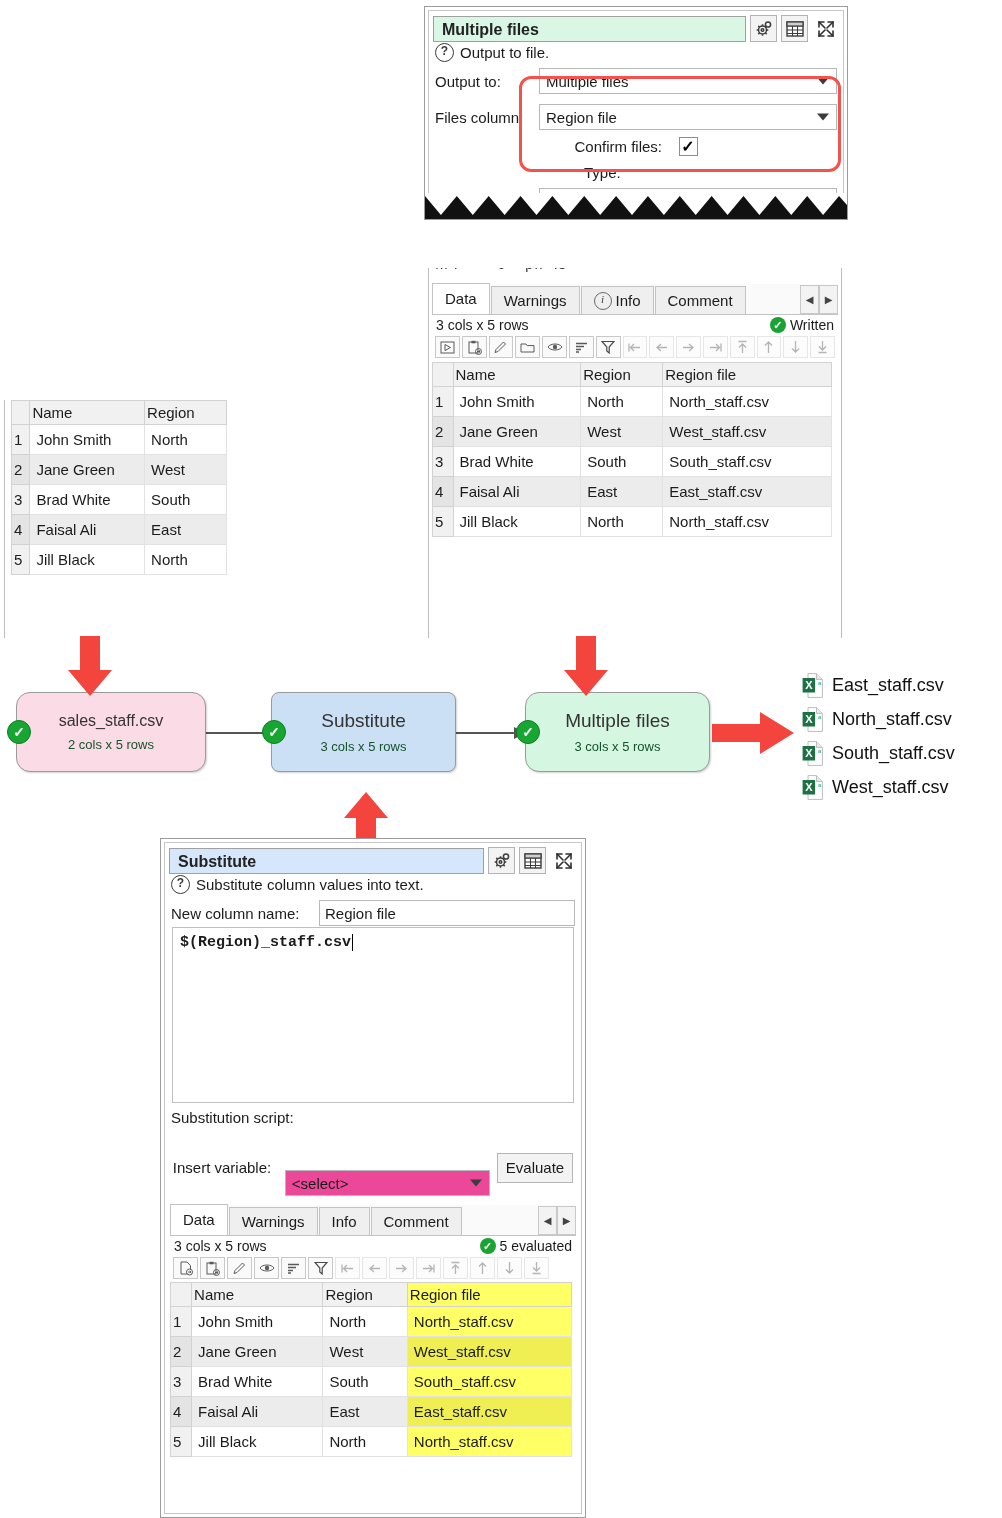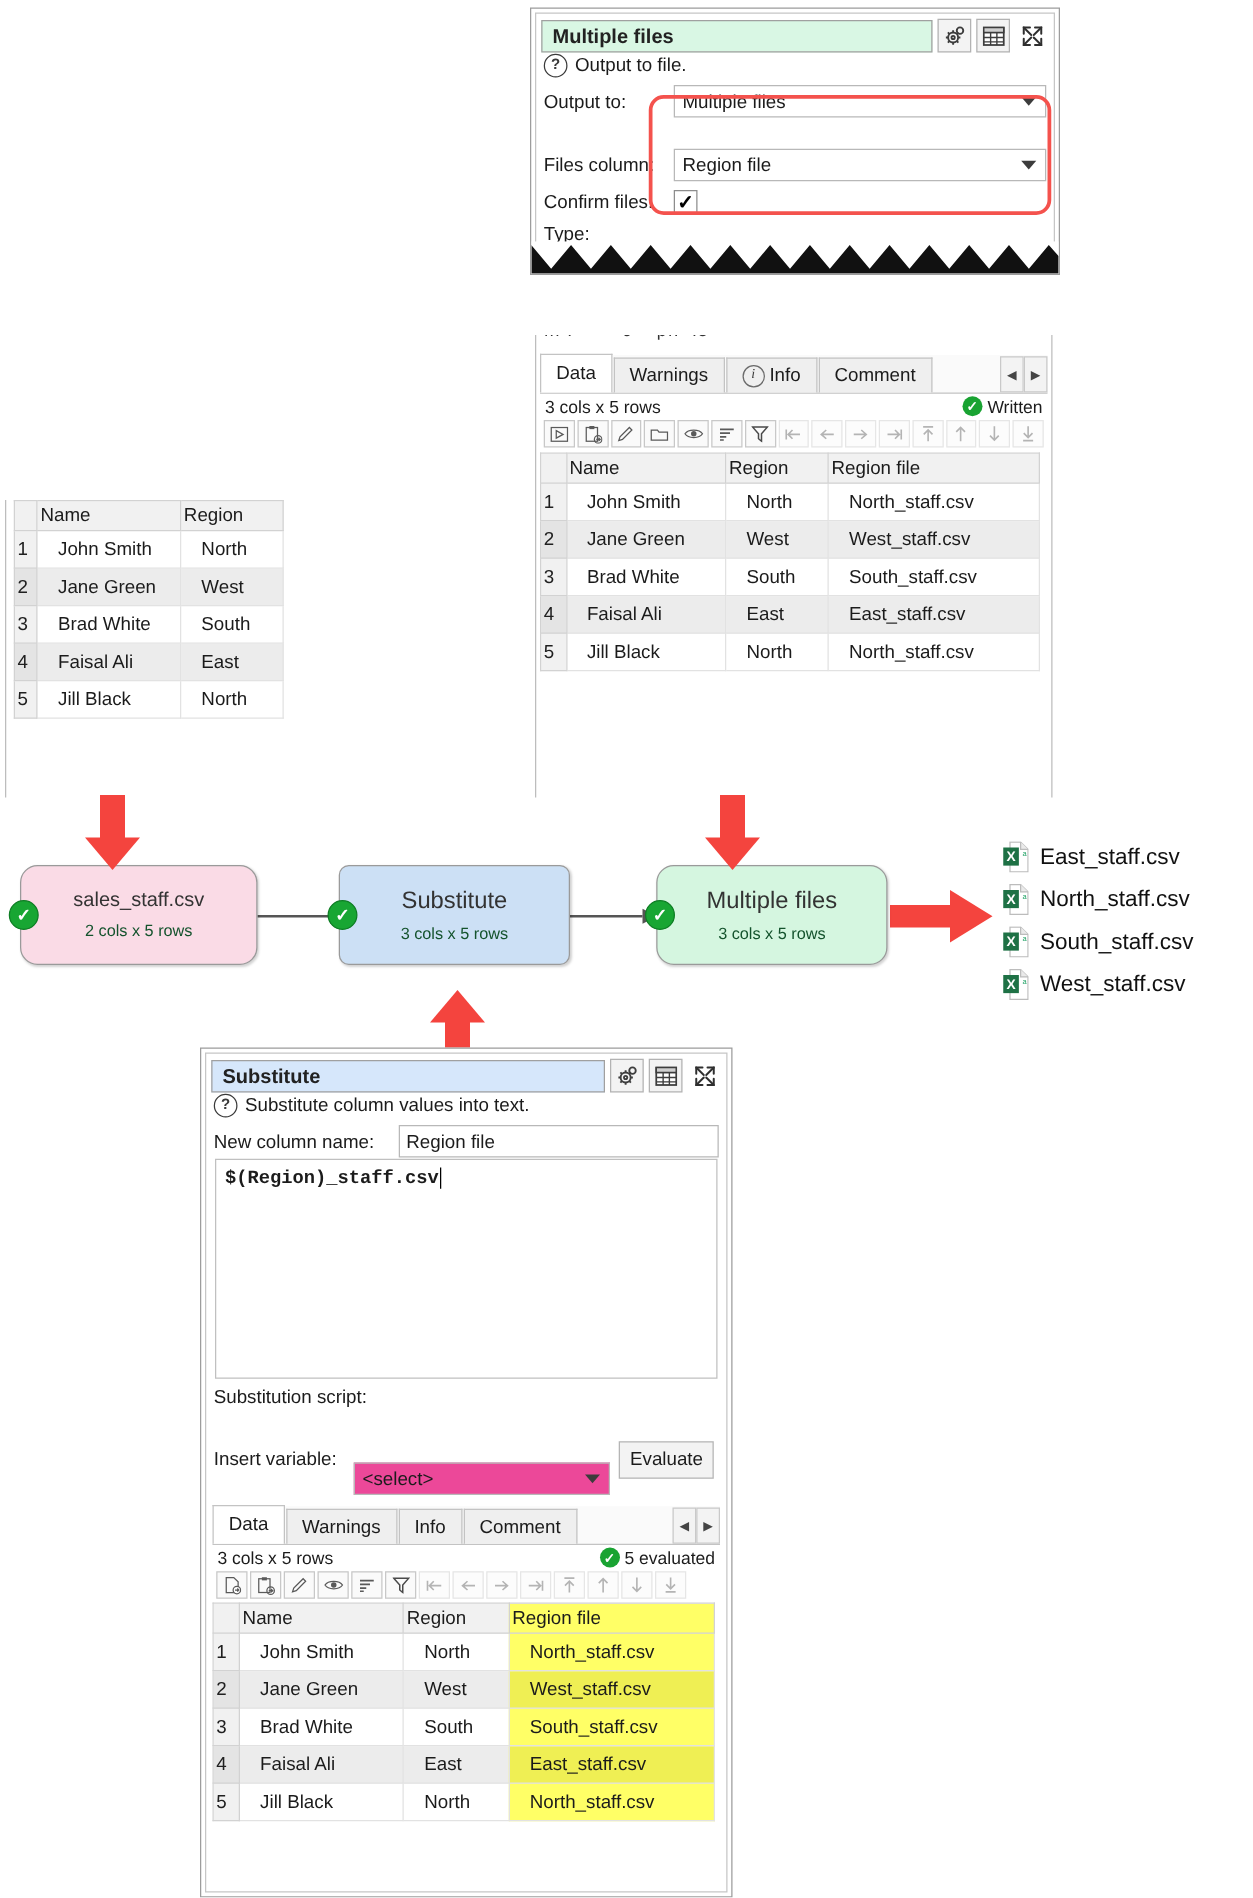--- a/index.html
+++ b/index.html
@@ -19,21 +19,21 @@
       box-sizing:border-box;display:flex;align-items:center;justify-content:center;}
   .ticon.flat{border:none;background:transparent;}
 
   .hintrow{display:flex;align-items:center;gap:6px;padding:0 6px;font-size:15px;}
   .qmark{width:17px;height:17px;border:1.6px solid #3a3a3a;border-radius:50%;
       font-size:12px;line-height:14px;text-align:center;font-weight:bold;color:#3a3a3a;flex:none;}
   .imark{width:16px;height:16px;border:1.5px solid #6b6b6b;border-radius:50%;
       font-size:11px;line-height:13px;text-align:center;font-style:italic;color:#3a3a3a;flex:none;
       font-family:"Liberation Serif",serif;}
 
-  .formrow{display:flex;align-items:center;padding:1px 6px;font-size:15px;}
+  .formrow{display:flex;align-items:center;padding:1px 6px;font-size:15px;justify-content:center;}
   .formrow .lbl{flex:none;}
   .combo{flex:1;height:26px;border:1px solid #b8b8b8;background:#fff;box-sizing:border-box;
       display:flex;align-items:center;padding:0 6px;font-size:15px;position:relative;}
   .combo .arrow{position:absolute;right:7px;top:50%;transform:translateY(-50%);
       width:0;height:0;border-left:6px solid transparent;border-right:6px solid transparent;
       border-top:7px solid #3c3c3c;}
   .textbox{flex:1;height:26px;border:1px solid #b8b8b8;background:#fff;box-sizing:border-box;
       display:flex;align-items:center;padding:0 5px;font-size:15px;}
   .chk{width:19px;height:19px;border:1px solid #8d8d8d;background:#fff;
       display:flex;align-items:center;justify-content:center;font-size:16px;font-weight:bold;color:#000;
@@ -41,21 +41,21 @@
   .zigzag{position:absolute;left:0;bottom:0;width:100%;height:26px;}
 
   
   .redbox{position:absolute;border:3px solid #f4524d;border-radius:12px;box-sizing:border-box;
      pointer-events:none;}
 
   
   table.grid{border-collapse:collapse;font-size:15px;table-layout:fixed;}
   table.grid th{background:#f1f1f1;border:1px solid #d2d2d2;font-weight:normal;
       text-align:left;padding:3px 2px;height:24px;box-sizing:border-box;}
-  table.grid td{border:1px solid #e2e2e2;padding:3px 16px;height:30px;box-sizing:border-box;
+  table.grid td{border:1px solid #e2e2e2;padding:3px 6px;height:30px;box-sizing:border-box;
       background:#ffffff;}
   table.grid tr.alt td{background:#ececec;}
   table.grid tr.alt th.rn{background:#e4e4e4;}
   th.rn{background:#f1f1f1;border:1px solid #d2d2d2;text-align:right;width:16px;
       padding:3px 3px;color:#202020;font-weight:normal;}
   td.hl{background:#ffff66 !important;}
   tr.alt td.hl{background:#efef54 !important;}
   th.hl{background:#ffff66 !important;}
 
   
@@ -145,21 +145,21 @@
     </div>
 
     <div class="formrow" style="margin-top:5px;">
       <div class="lbl" style="width:104px">Output to:</div>
       <div class="combo">
         <span>Multiple files</span>
         <span class="arrow"></span>
       </div>
     </div>
 
-    <div class="formrow" style="margin-top:23px;">
+    <div class="formrow" style="margin-top:8px;">
       <div class="lbl" style="width:104px">Files column:</div>
       <div class="combo">
         <span>Region file</span>
         <span class="arrow"></span>
       </div>
     </div>
 
     <div class="formrow" style="margin-top:5px;">
       <div class="lbl" style="width:104px">Confirm files:</div>
       <div class="chk">✓</div>

